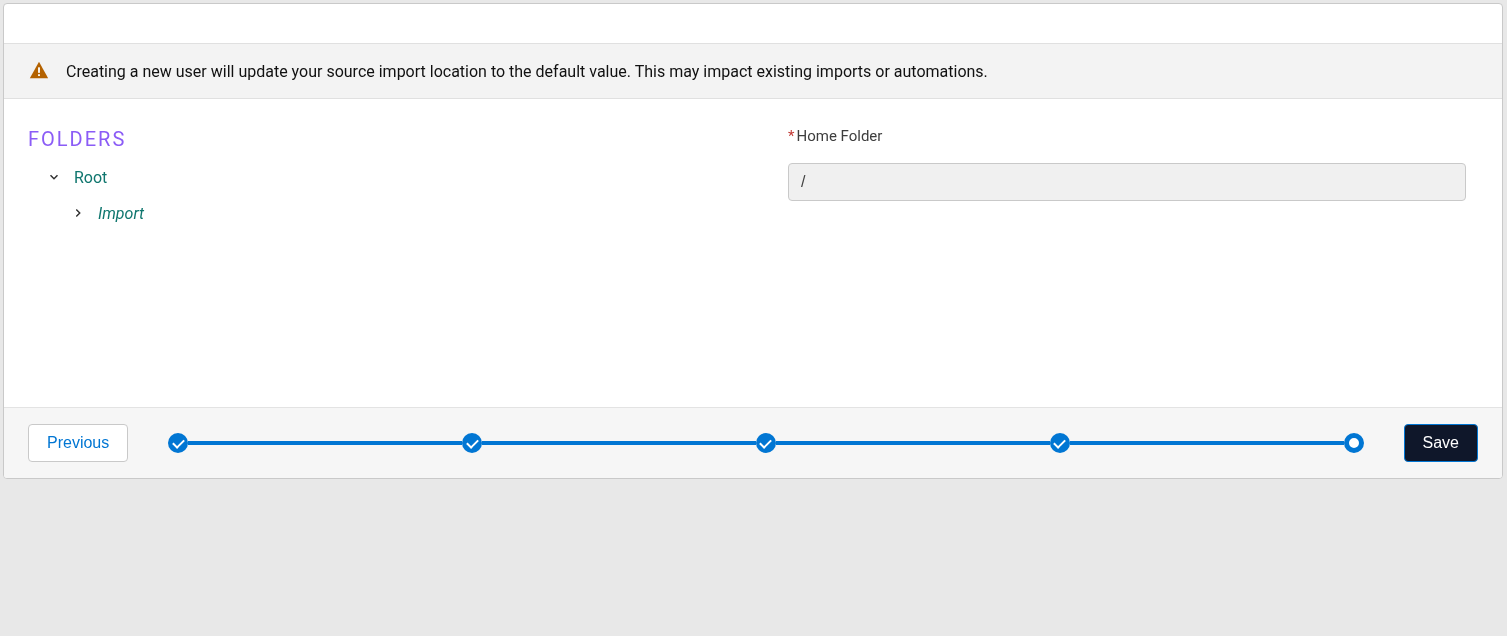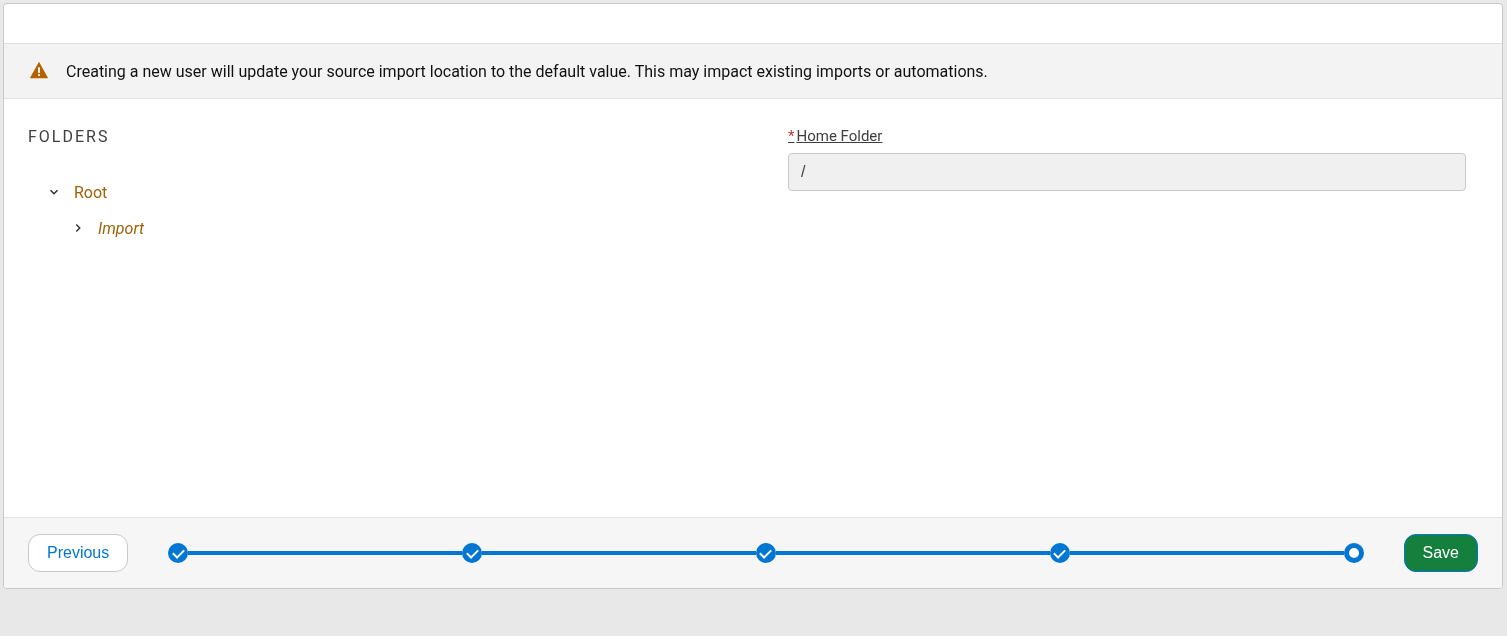--- a/index.html
+++ b/index.html
@@ -5,21 +5,21 @@
     * { box-sizing: border-box; margin: 0; padding: 0; }
     body {
       font-family: -apple-system, BlinkMacSystemFont, "Segoe UI", Roboto, Helvetica, Arial, sans-serif;
       font-size: 14px;
       color: #111;
       background: #e8e8e8;
     }
     .modal {
       position: relative;
       width: 1500px;
-      height: 586px;
+      height: 476px;
       margin: 3px;
       background: #fff;
       border: 1px solid #c9c9c9;
       border-radius: 4px;
       overflow: hidden;
     }
     .topbar { height: 40px; border-bottom: 1px solid #e0e0e0; }
     .alert {
       display: flex; align-items: center;
       padding: 16px 24px;
@@ -27,51 +27,51 @@
       border-bottom: 1px solid #e0e0e0;
       gap: 16px;
     }
     .alert-icon { width: 22px; height: 22px; color: #b46200; flex: 0 0 auto; }
     .alert-text { font-size: 16px; color: #111; }
 
     .content { display: flex; padding: 28px 24px 0 24px; gap: 40px; }
     .col-left { width: 720px; }
     .col-right { flex: 1; padding-right: 12px; }
 
-    .folders-label { font-size: 16px; letter-spacing: 2px; color: #404040; margin-bottom: 28px; }
+    .folders-label { font-size: 20px; letter-spacing: 2px; color: #8b5cf6; margin-bottom: 8px; }
 
-    .tree { font-size: 16px; color: #a16207; }
+    .tree { font-size: 16px; color: #0f766e; }
     .tree-row { display: flex; align-items: center; height: 36px; gap: 12px; cursor: pointer; }
     .tree-row.level-0 { padding-left: 18px; }
     .tree-row.level-1 { padding-left: 42px; font-style: italic; }
     .chev { width: 16px; height: 16px; color: #333; display: inline-flex; align-items: center; justify-content: center; }
     .chev.placeholder { visibility: hidden; }
 
-    .field-label { font-size: 15px; color: #3e3e3e; margin-bottom: 8px; text-decoration: underline; }
+    .field-label { font-size: 15px; color: #3e3e3e; margin-bottom: 18px; }
     .req { color: #c23934; margin-right: 2px; }
     .text-input {
       width: 100%; height: 38px;
       border: 1px solid #c9c9c9; border-radius: 4px;
       background: #f0f0f0; color: #444;
       padding: 0 12px; font-size: 16px;
     }
 
     .footer {
       position: absolute; left: 0; right: 0; bottom: 0;
       display: flex; align-items: center;
       padding: 16px 24px;
       background: #f6f6f6; border-top: 1px solid #e3e3e3;
       gap: 16px;
     }
     .btn {
-      height: 38px; padding: 0 18px; font-size: 16px; border-radius: 12px; cursor: pointer;
+      height: 38px; padding: 0 18px; font-size: 16px; border-radius: 4px; cursor: pointer;
       display: inline-flex; align-items: center; justify-content: center;
     }
     .btn-outline { background: #fff; border: 1px solid #c9c9c9; color: #0176d3; }
-    .btn-primary { background: #15803d; border: 1px solid #0176d3; color: #fff; }
+    .btn-primary { background: #0f172a; border: 1px solid #0176d3; color: #fff; }
 
     .stepper { flex: 1; display: flex; align-items: center; justify-content: center; gap: 0; padding: 0 24px; }
     .step-dot { width: 20px; height: 20px; border-radius: 999px; flex: 0 0 auto; position: relative; }
     .step-dot.done { background: #0176d3; }
     .step-dot.done::after {
       content: ""; position: absolute; inset: 0; margin: auto;
       width: 9px; height: 5px; border-left: 2px solid #fff; border-bottom: 2px solid #fff;
       transform: rotate(-45deg); top: -2px;
     }
     .step-dot.current { background: #fff; border: 5px solid #0176d3; }

